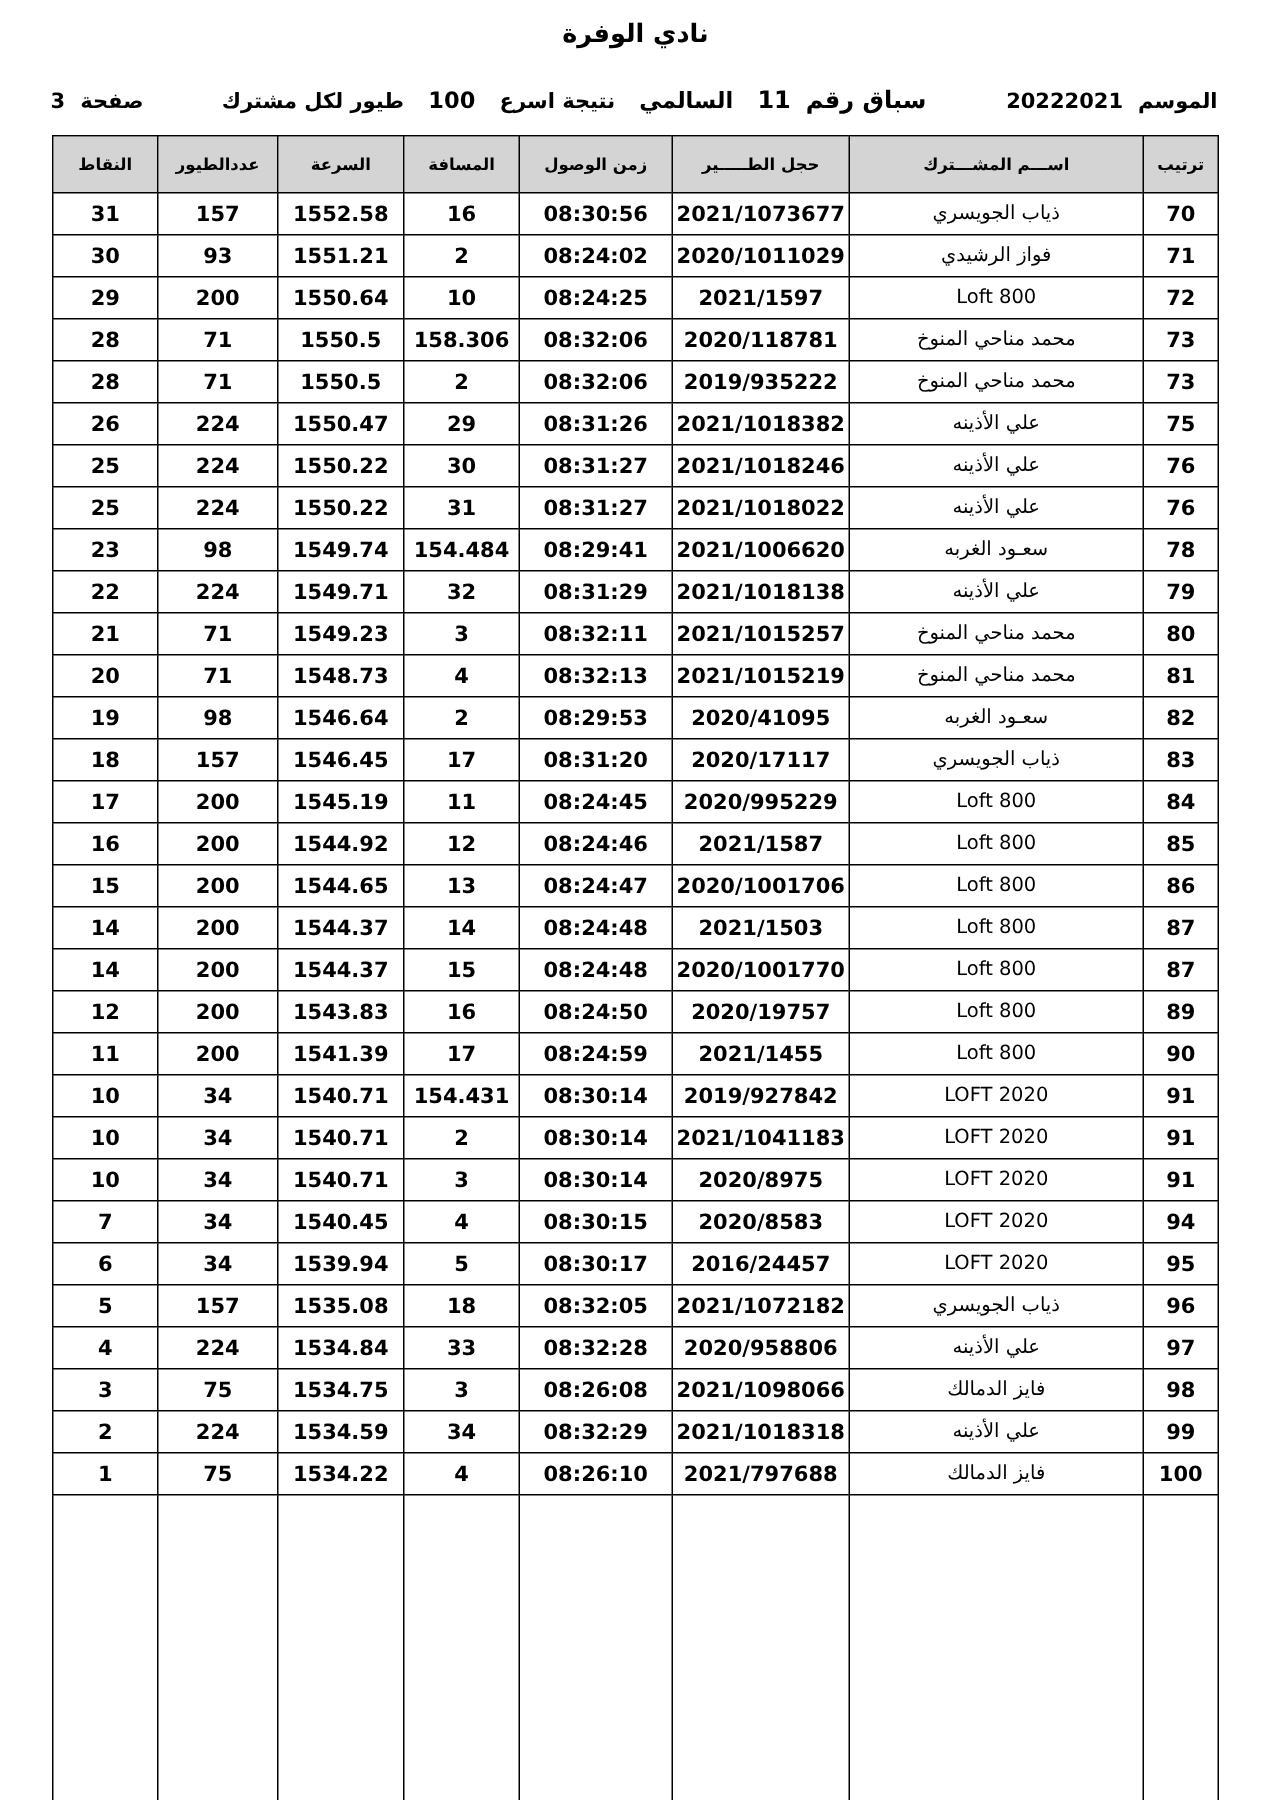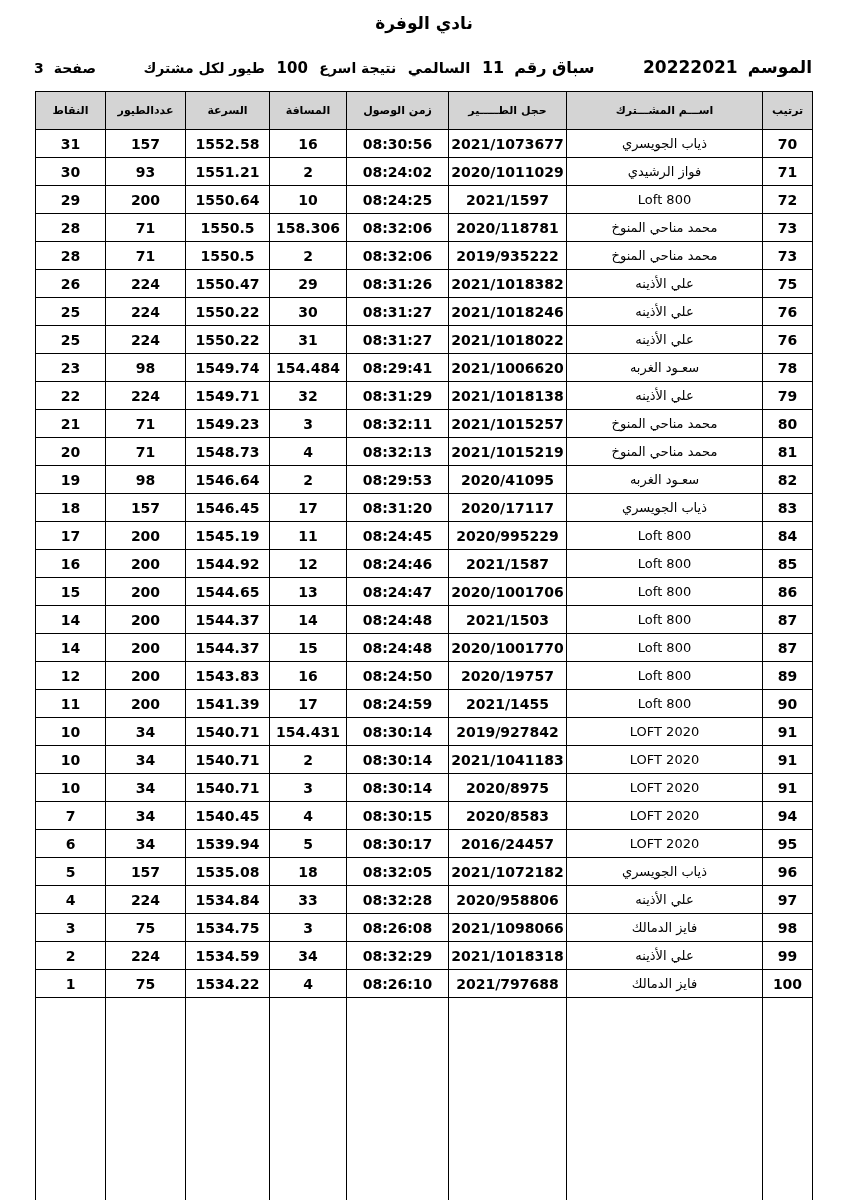--- a/index.html
+++ b/index.html
@@ -7,21 +7,21 @@
     width:848px;height:1200px;background:#ffffff;color:#000;
     font-family:"DejaVu Sans", sans-serif;
   }
   .page{position:relative;width:848px;height:1200px;overflow:hidden;}
   .club-title{padding-top:13px;text-align:center;font-size:17px;font-weight:bold;}
   .meta{
     display:flex;direction:rtl;justify-content:space-between;align-items:baseline;
     margin:24px 36px 0 34px;font-weight:bold;
   }
   .seg{white-space:nowrap;}
-  .seg-season{font-size:17px;margin-left:37px;}
+  .seg-season{font-size:14px;margin-left:37px;}
   .seg-race{font-size:16px;}
   .seg-loc{font-size:15px;}
   .seg-result{font-size:14px;}
   .seg-count{font-size:15px;}
   .seg-suffix{font-size:14px;margin-left:36px;}
   .seg-page{font-size:14px;text-align:right;}
   .gap{display:inline-block;width:10px;}
   table{
     border-collapse:collapse;table-layout:fixed;width:777px;
     margin:14px 35px 0 36px;direction:rtl;border:1.5px solid #000;

